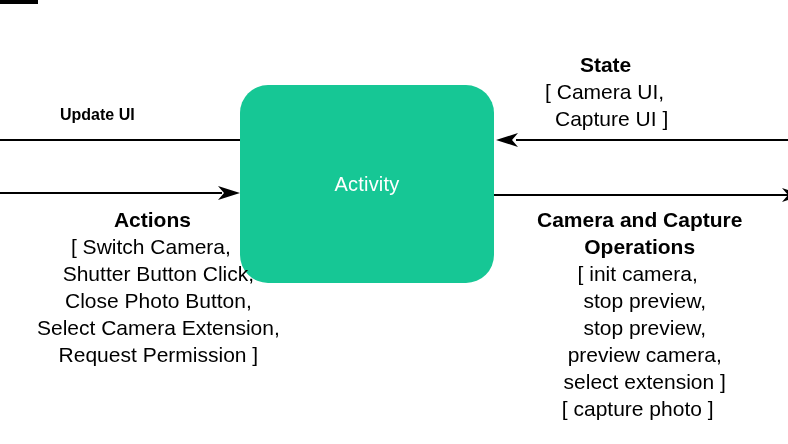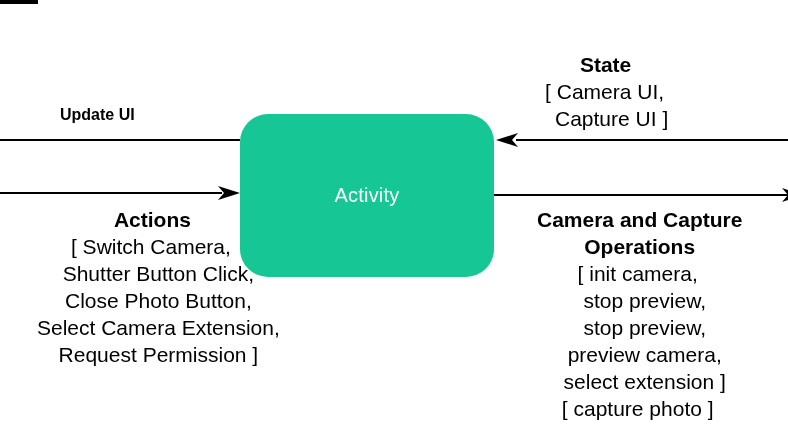--- a/index.html
+++ b/index.html
@@ -19,24 +19,24 @@
     color: var(--ink);
   }
   .topleft-bar {
     position: absolute; left: 0; top: 0;
     width: 38px; height: 4px;
     background: var(--ink);
   }
   .activity-box {
     position: absolute;
     left: 240px; top: 85px;
-    width: 254px; height: 163px;
+    width: 254px; height: 198px;
     background: var(--box-fill);
     border-radius: 28px;
-    display: flex; align-items: center; justify-content: center; margin-top: 29px;
+    display: flex; align-items: center; justify-content: center;
   }
   .activity-box span {
     color: var(--box-text);
     font-size: 20px;
     letter-spacing: 0.2px;
   }
   .hline {
     position: absolute;
     height: 2px;
     background: var(--ink);

